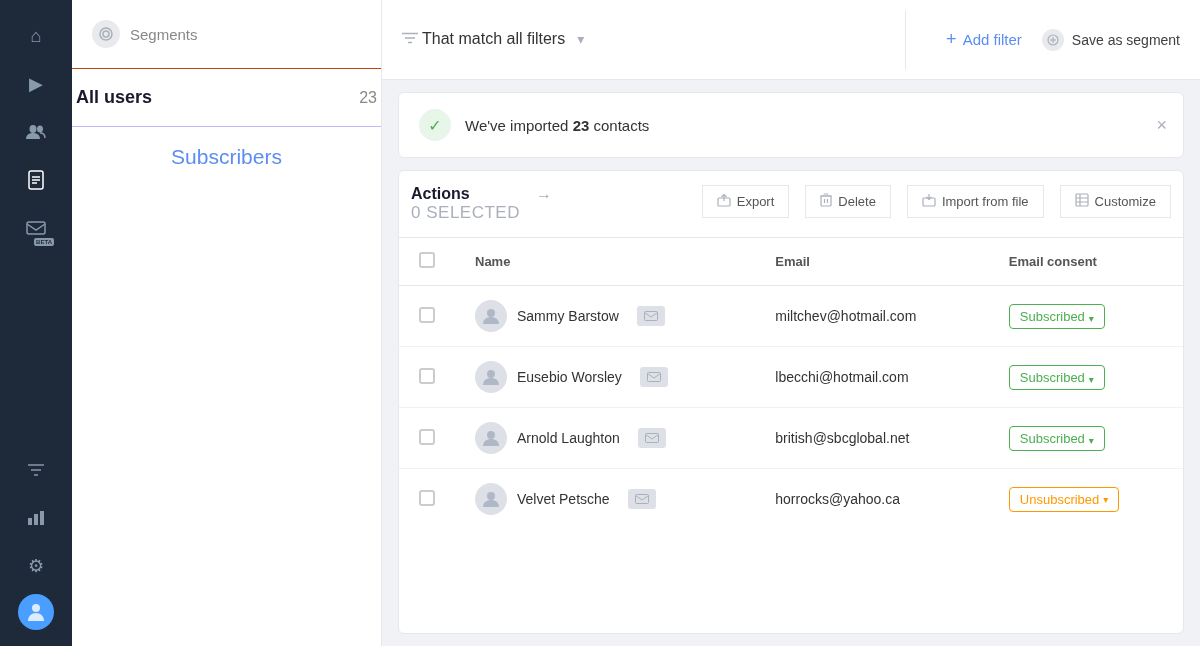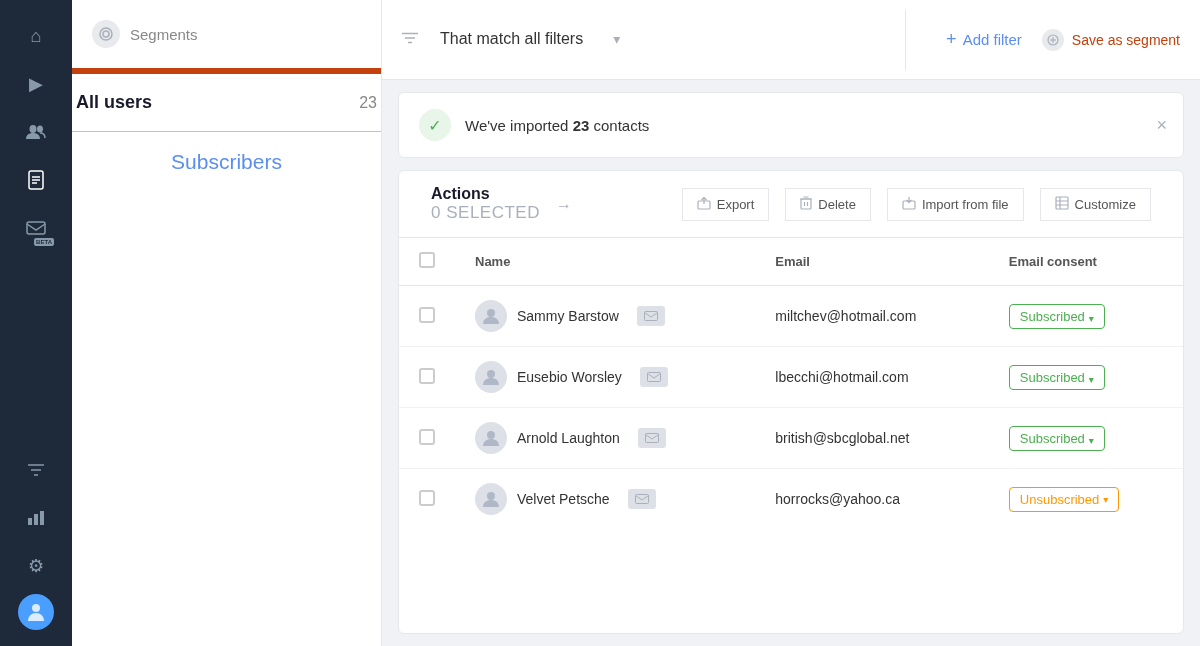--- a/index.html
+++ b/index.html
@@ -59,21 +59,21 @@
       border-right: 1px solid #e5e7eb;
       display: flex;
       flex-direction: column;
       flex-shrink: 0;
     }
     .segments-header {
       padding: 20px 20px;
       display: flex;
       align-items: center;
       gap: 10px;
-      border-bottom: 6px solid #c2410c;
+      border-bottom: 1px solid #c2410c;
     }
     .segments-icon {
       width: 28px; height: 28px;
       background: #e8eaed;
       border-radius: 50%;
       display: flex; align-items: center; justify-content: center;
       color: #8899aa;
       font-size: 14px;
     }
     .segments-title {
@@ -121,21 +121,21 @@
       display: flex;
       align-items: center;
       padding: 0 20px;
       height: 80px;
       border-bottom: 1px solid #e5e7eb;
       gap: 0;
     }
     .filter-left {
       display: flex;
       align-items: center;
-      gap: 22px;
+      gap: 4px;
       flex: 1;
     }
     .filter-icon {
       color: #aab0bb;
       font-size: 16px;
     }
     .filter-text {
       font-size: 16px;
       color: #333;
       font-weight: 500;
@@ -163,21 +163,21 @@
       padding: 0 20px;
     }
     .add-filter-plus {
       font-size: 18px;
       font-weight: 300;
     }
     .save-segment-btn {
       display: flex;
       align-items: center;
       gap: 8px;
-      color: #c2410c;
+      color: #404040;
       font-size: 14px;
       cursor: pointer;
       margin-left: auto;
     }
     .save-segment-icon {
       width: 22px; height: 22px;
       background: #e8eaed;
       border-radius: 50%;
       display: flex; align-items: center; justify-content: center;
       font-size: 10px;
@@ -226,23 +226,23 @@
       border-radius: 6px;
       border: 1px solid #e5e7eb;
       flex: 1;
       overflow: hidden;
       display: flex;
       flex-direction: column;
     }
 
     
     .actions-toolbar {
-      padding: 14px 32px;
-      display: flex;
-      align-items: center;
+      padding: 14px 12px;
+      display: flex;
+      align-items: flex-start;
       gap: 16px;
       border-bottom: 1px solid #e5e7eb;
     }
     .actions-label {
       display: flex;
       flex-direction: column;
     }
     .actions-text {
       font-size: 16px;
       font-weight: 700;

